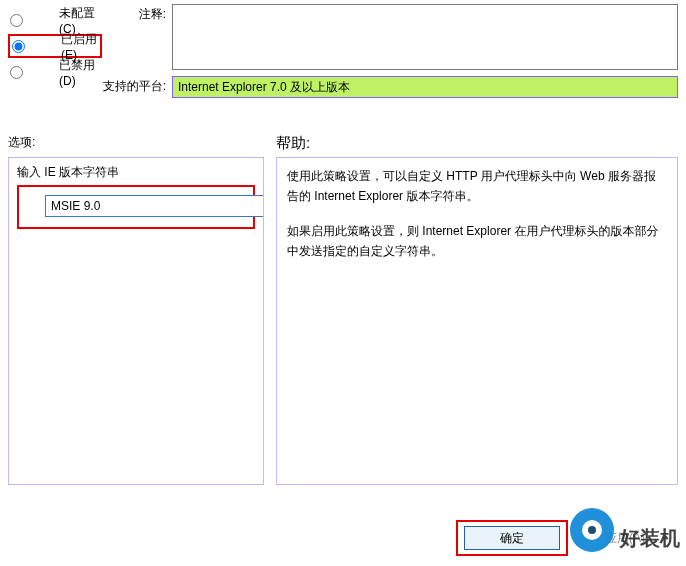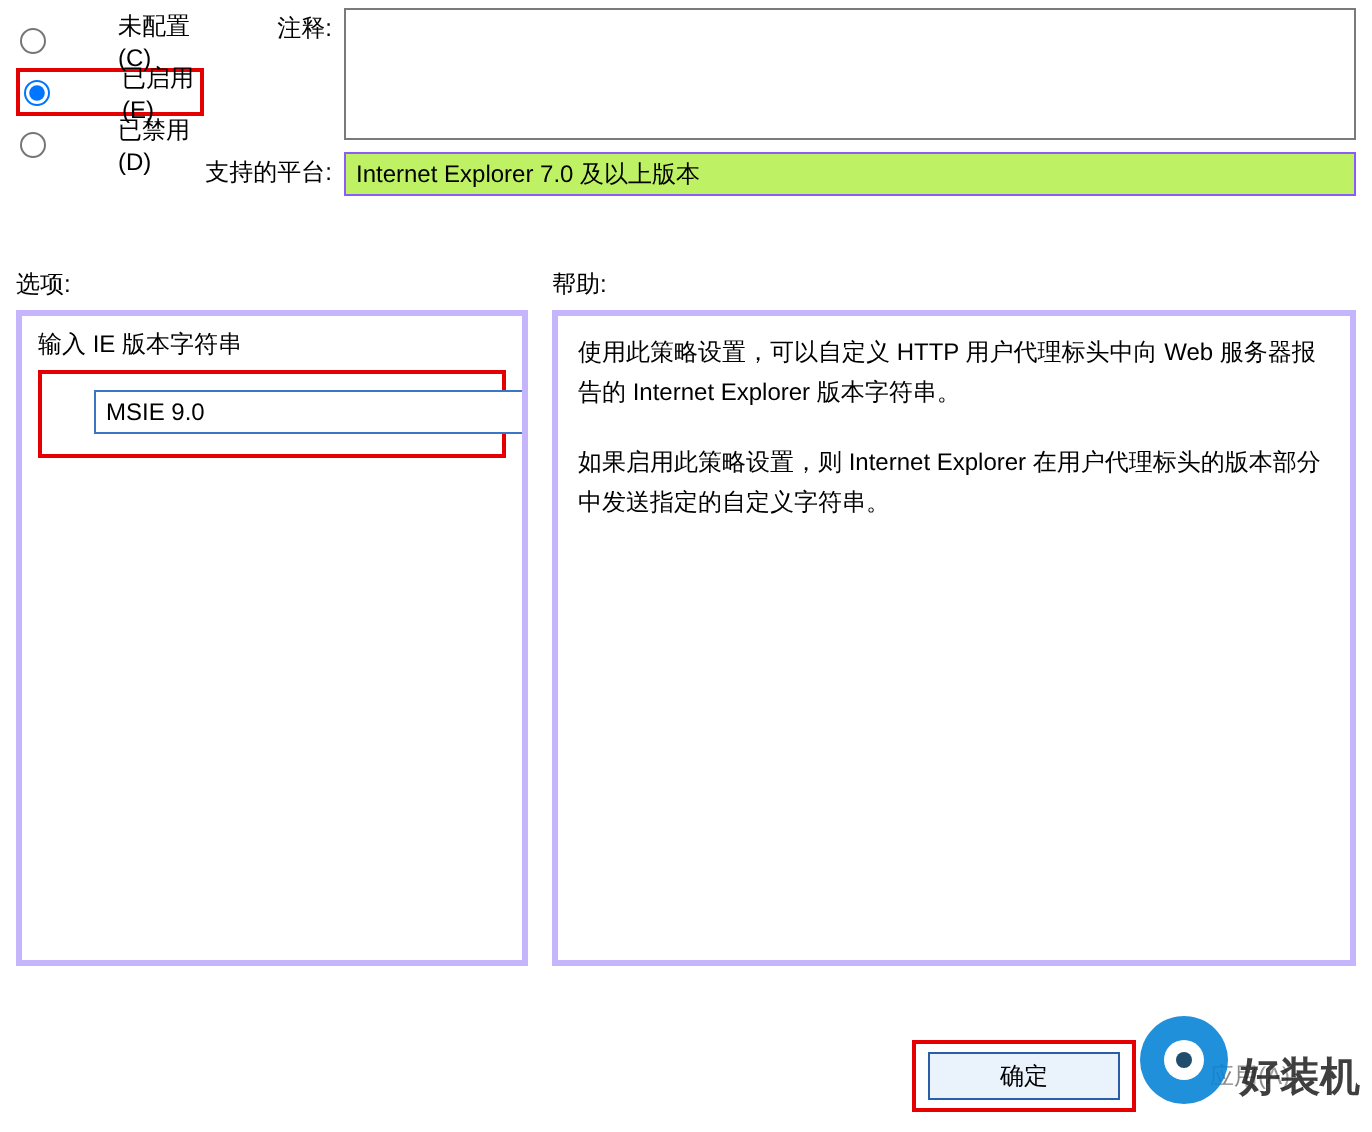--- a/index.html
+++ b/index.html
@@ -73,29 +73,29 @@
     font-size: 12px;
     padding: 2px 5px;
     line-height: 16px;
   }
 
   .section-labels {
     display: flex;
     padding: 24px 8px 4px 8px;
   }
   .section-labels .lbl-left { width: 268px; font-size: 12px; }
-  .section-labels .lbl-right { font-size: 12px; }
+  .section-labels .lbl-right { font-size: 15px; }
 
   .panels {
     display: flex;
     padding: 0 8px;
     gap: 12px;
   }
   .panel {
-    border: 3px solid #c4b5fd;
+    border: 1px solid #c4b5fd;
     background: #ffffff;
     height: 328px;
     overflow: auto;
   }
   .panel-left { width: 256px; padding: 6px 8px; }
   .panel-right { flex: 1; padding: 8px 10px; line-height: 1.7; font-size: 12px; }
 
   .opt-label { font-size: 12px; margin-bottom: 4px; }
 
   .input-wrap {

